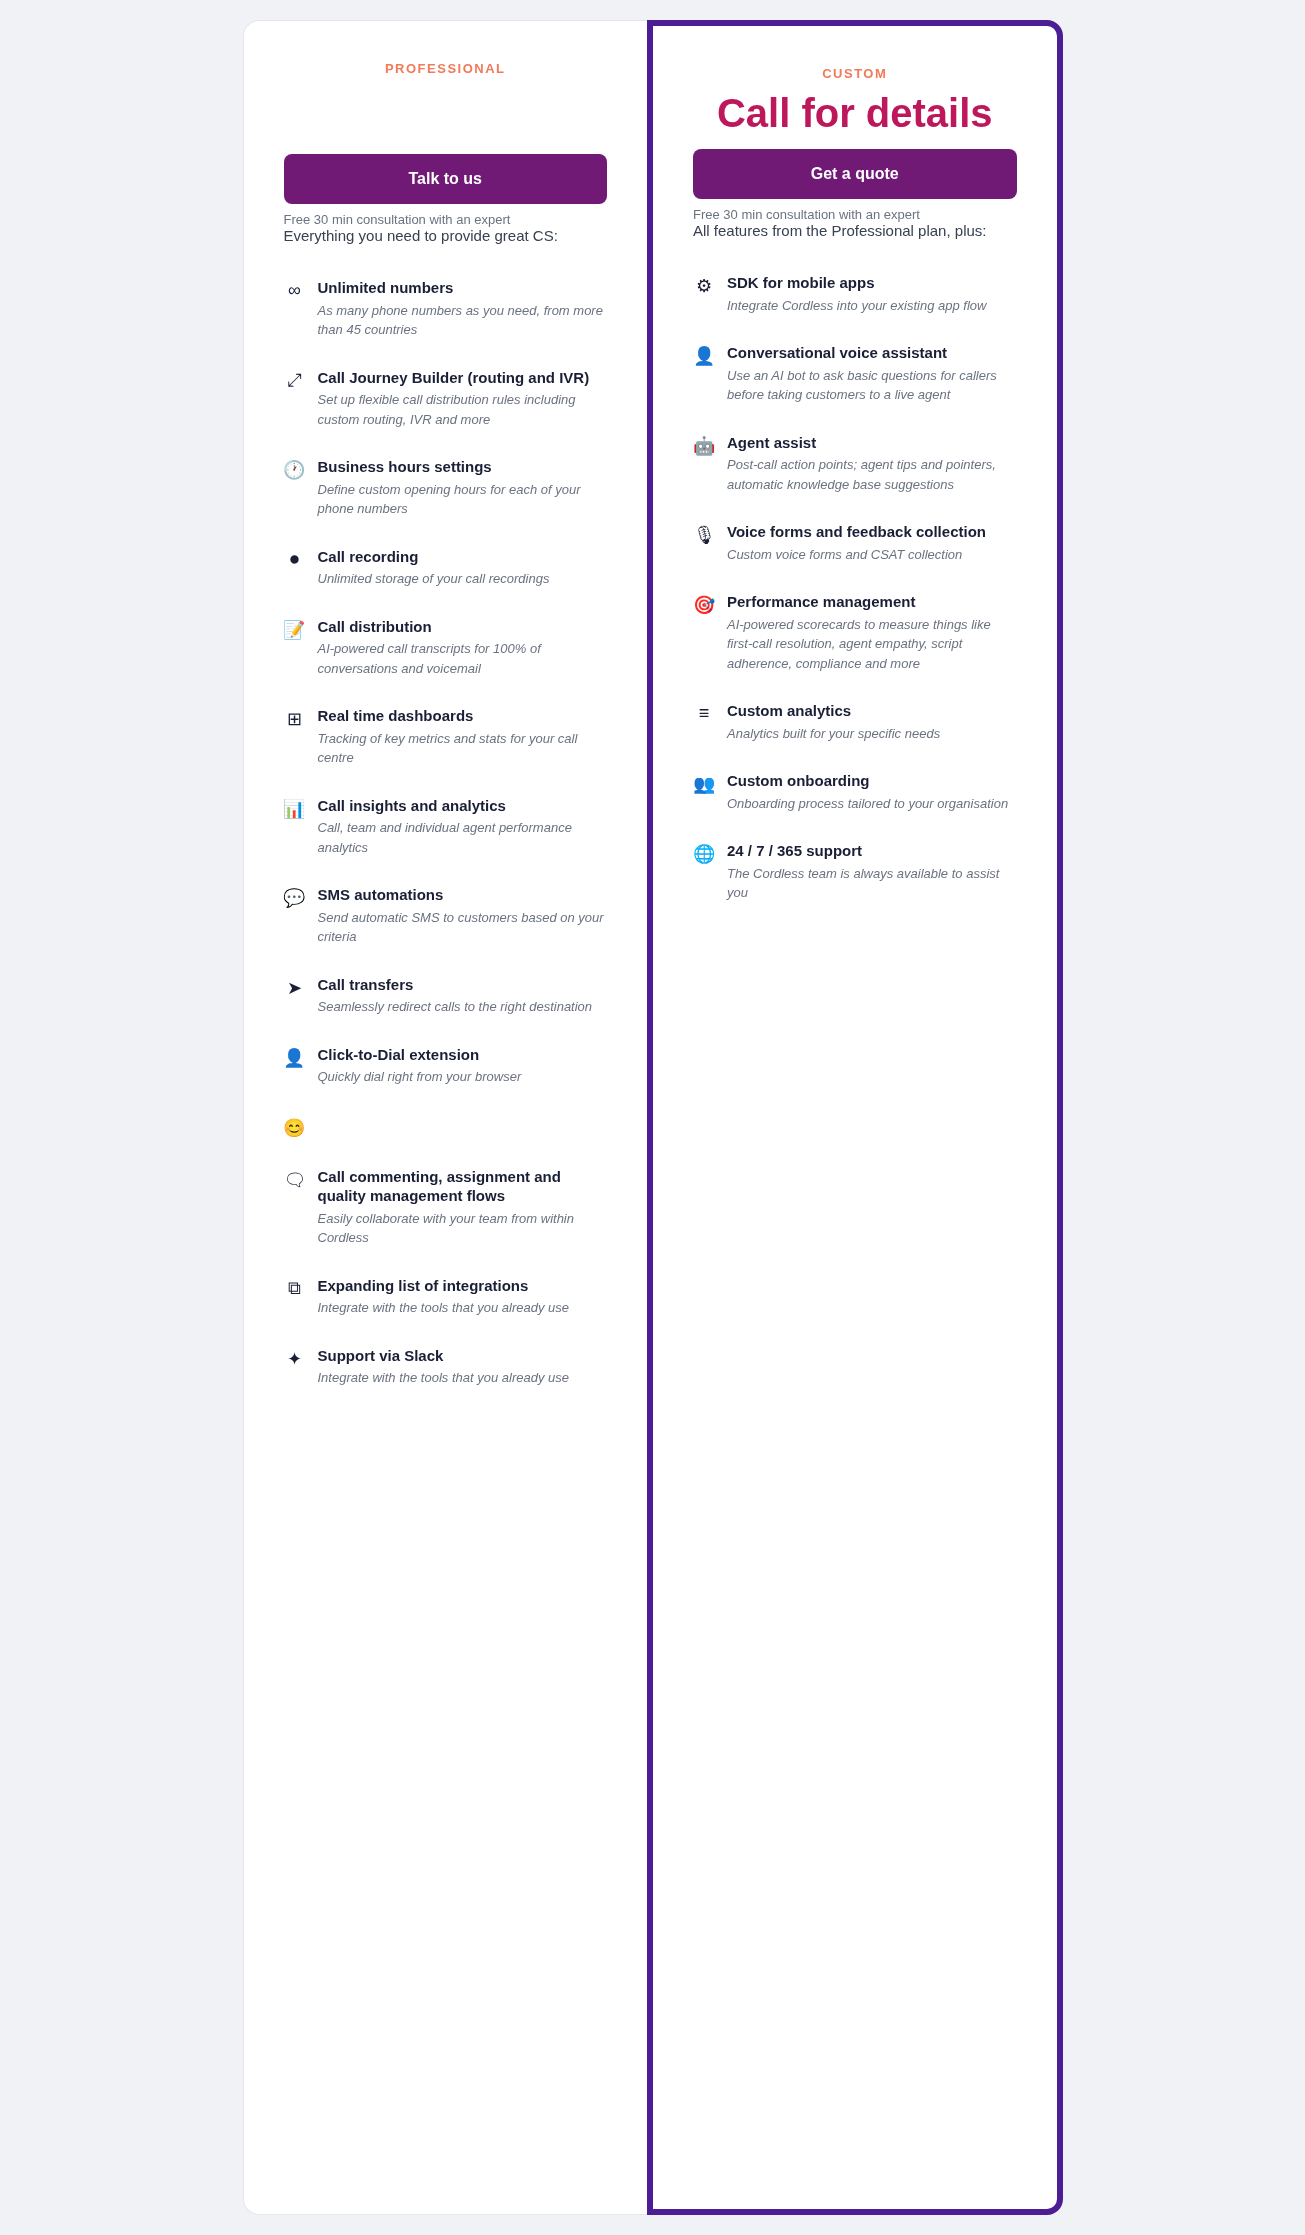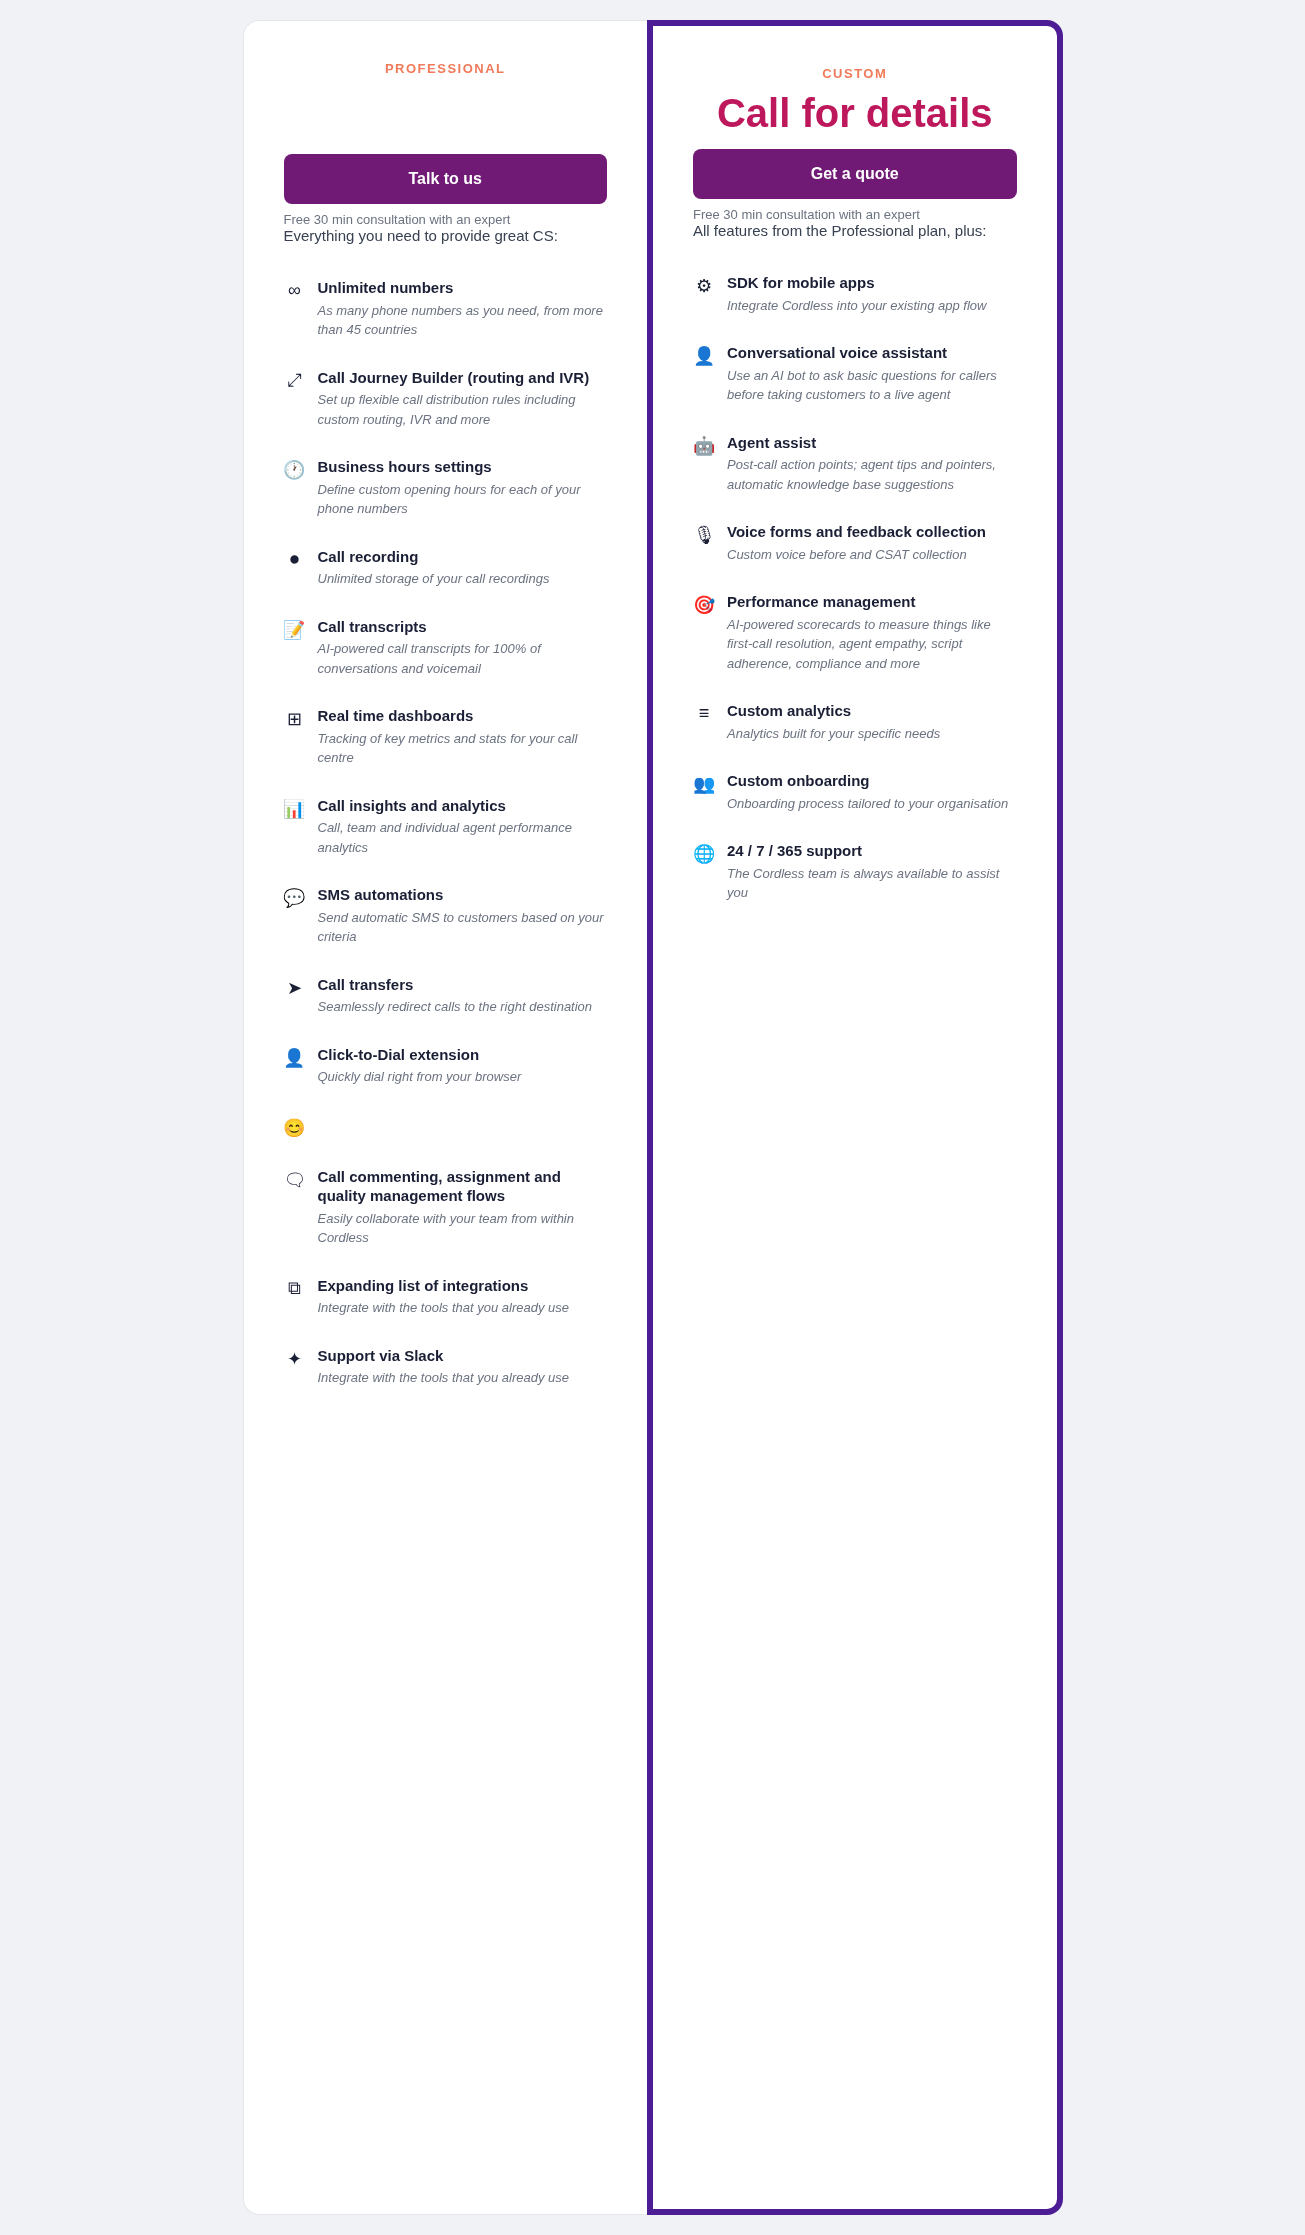--- a/index.html
+++ b/index.html
@@ -148,21 +148,21 @@
         <li class="feature-item">
       <span class="feature-icon">⏺</span>
       <div class="feature-content">
         <div class="feature-title">Call recording</div>
         <div class="feature-desc">Unlimited storage of your call recordings</div>
       </div>
     </li>
         <li class="feature-item">
       <span class="feature-icon">📝</span>
       <div class="feature-content">
-        <div class="feature-title">Call transcripts</div>
+        <div class="feature-title">Call distribution</div>
         <div class="feature-desc">AI-powered call transcripts for 100% of conversations and voicemail</div>
       </div>
     </li>
         <li class="feature-item">
       <span class="feature-icon">⊞</span>
       <div class="feature-content">
         <div class="feature-title">Real time dashboards</div>
         <div class="feature-desc">Tracking of key metrics and stats for your call centre</div>
       </div>
     </li>
@@ -246,21 +246,21 @@
       <span class="feature-icon">🤖</span>
       <div class="feature-content">
         <div class="feature-title">Agent assist</div>
         <div class="feature-desc">Post-call action points; agent tips and pointers, automatic knowledge base suggestions</div>
       </div>
     </li>
         <li class="feature-item">
       <span class="feature-icon">🎙</span>
       <div class="feature-content">
         <div class="feature-title">Voice forms and feedback collection</div>
-        <div class="feature-desc">Custom voice before and CSAT collection</div>
+        <div class="feature-desc">Custom voice forms and CSAT collection</div>
       </div>
     </li>
         <li class="feature-item">
       <span class="feature-icon">🎯</span>
       <div class="feature-content">
         <div class="feature-title">Performance management</div>
         <div class="feature-desc">AI-powered scorecards to measure things like first-call resolution, agent empathy, script adherence, compliance and more</div>
       </div>
     </li>
         <li class="feature-item">

